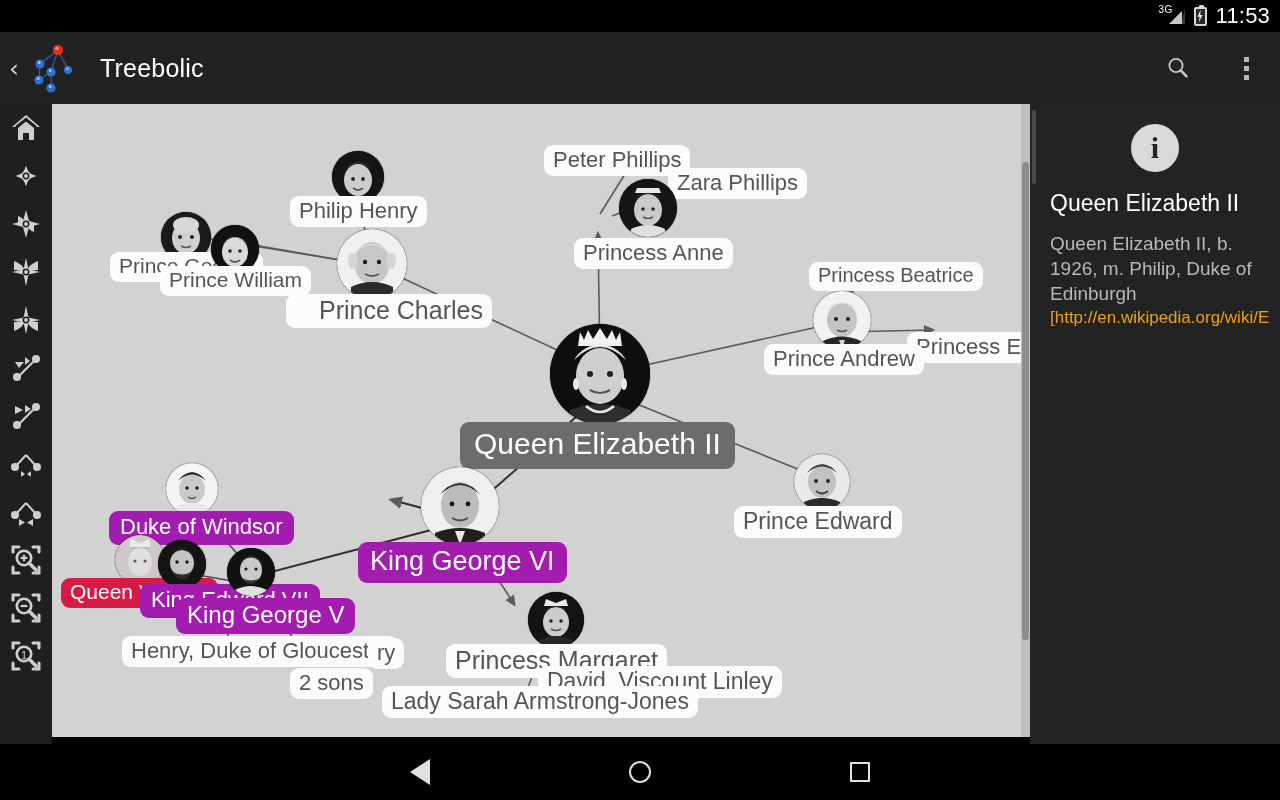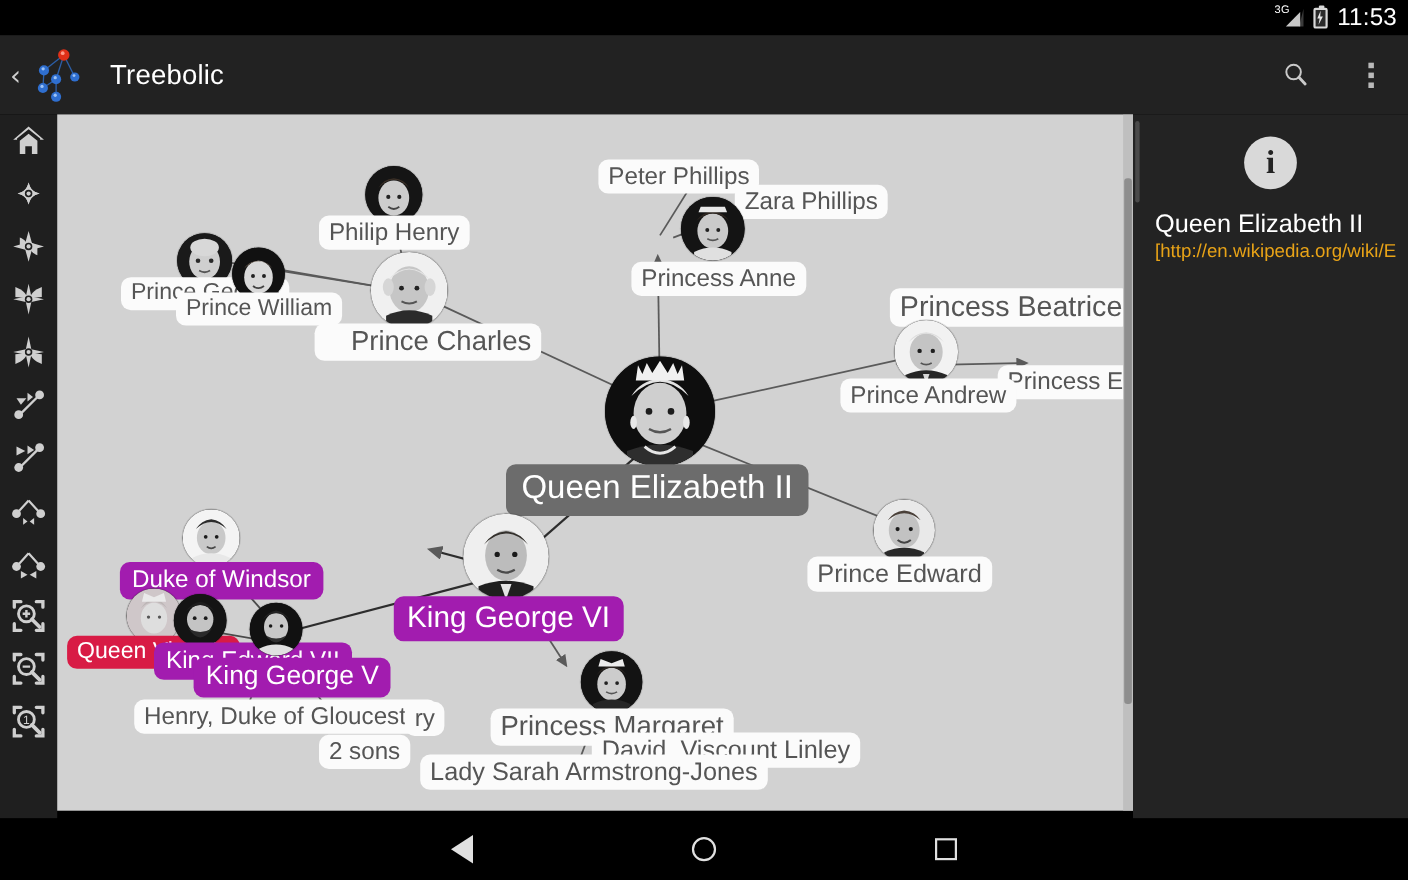--- a/index.html
+++ b/index.html
@@ -475,21 +475,21 @@
           <circle cx="24" cy="30" r="1.8" fill="#222"></circle>
             <circle cx="34" cy="30" r="1.8" fill="#222"></circle>
           <path d="M24 38 Q29 41 34 38" stroke="#555" stroke-width="1.5" fill="none"></path>
           <path d="M12 50 Q29 42 46 50 L46 58 L12 58Z" fill="#e0e0e0"></path>
         </svg>
       </div>
       <div class="pill light" style="left:522px; top:134px; font-size:22px;">Princess Anne</div>
     </div>
 
     <div class="node">
-      <div class="pill light" style="left:757px; top:158px; font-size:26px;">Princess Beatrice</div>
+      <div class="pill light" style="left:757px; top:158px; font-size:20px;">Princess Beatrice</div>
     </div>
 
     <div class="node">
       <div class="pill light" style="left:855px; top:228px; font-size:22px;">Princess Eugenie</div>
     </div>
 
     <div class="node">
       <div class="photo" style="left:790px; top:216px; width:58px; height:58px;">
         <svg class="face" viewBox="0 0 58 58">
             <rect width="58" height="58" fill="#f2f2f2"></rect>
@@ -651,20 +651,21 @@
 
     <div id="vscroll">
       <div id="vthumb"></div>
     </div>
   </div>
 
   <div id="infopanel">
     <div id="panel-scroll"></div>
     <div id="info-icon">i</div>
     <div id="info-title">Queen Elizabeth II</div>
+    <div id="info-body">Queen Elizabeth II, b. 1926, m. Philip, Duke of Edinburgh</div>
     <div id="info-link">[http://en.wikipedia.org/wiki/E</div>
   </div>
 
   <div id="navbar">
     <div class="navbtn" id="nav-back">
       <span class="tri-back"></span>
     </div>
     <div class="navbtn" id="nav-home">
       <span class="circ-home"></span>
     </div>

